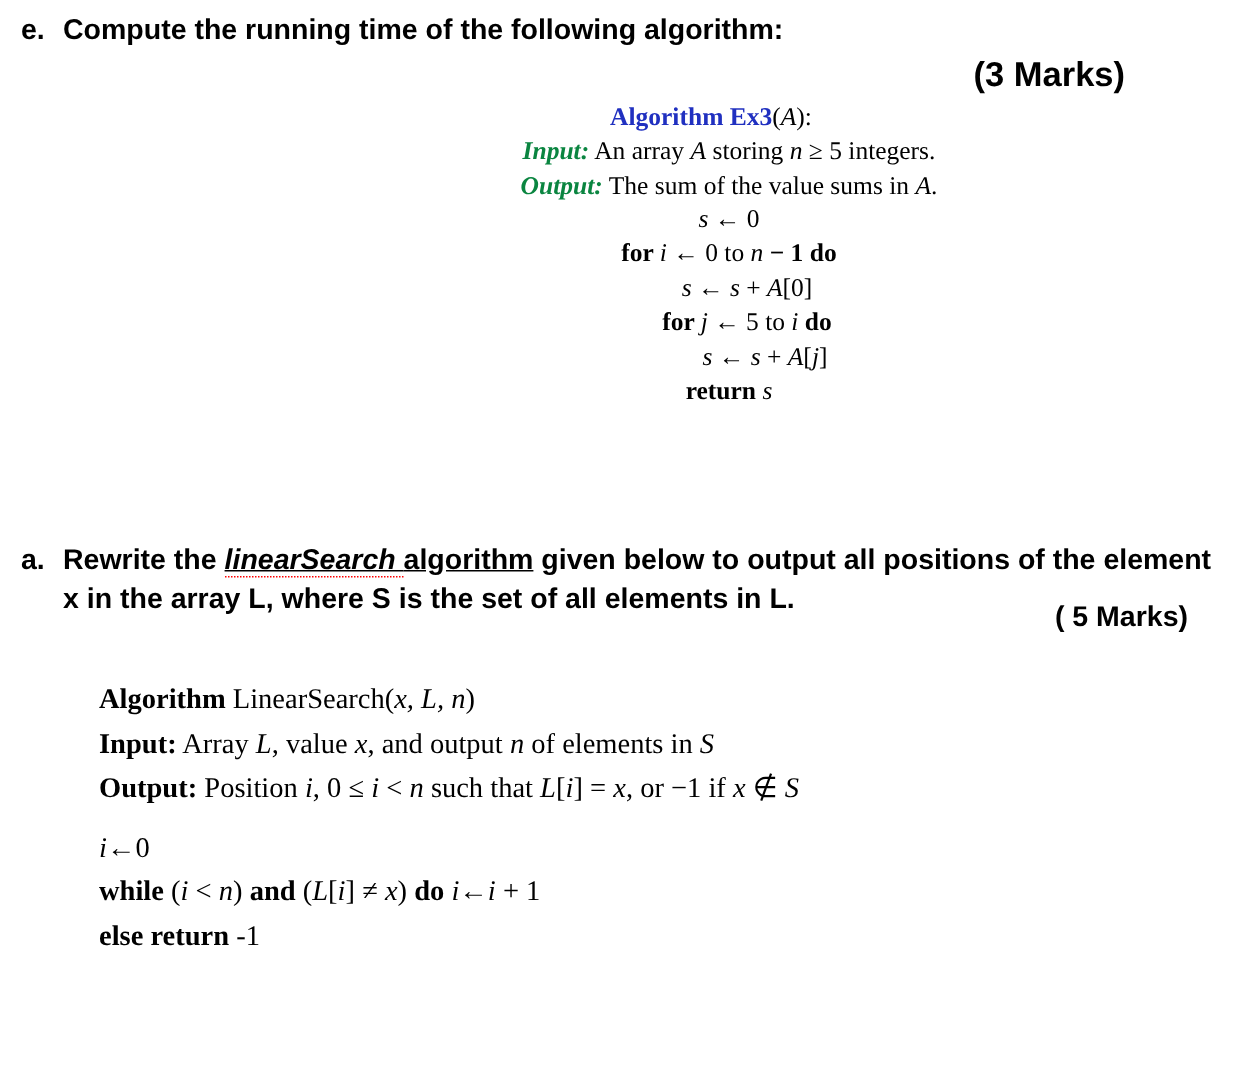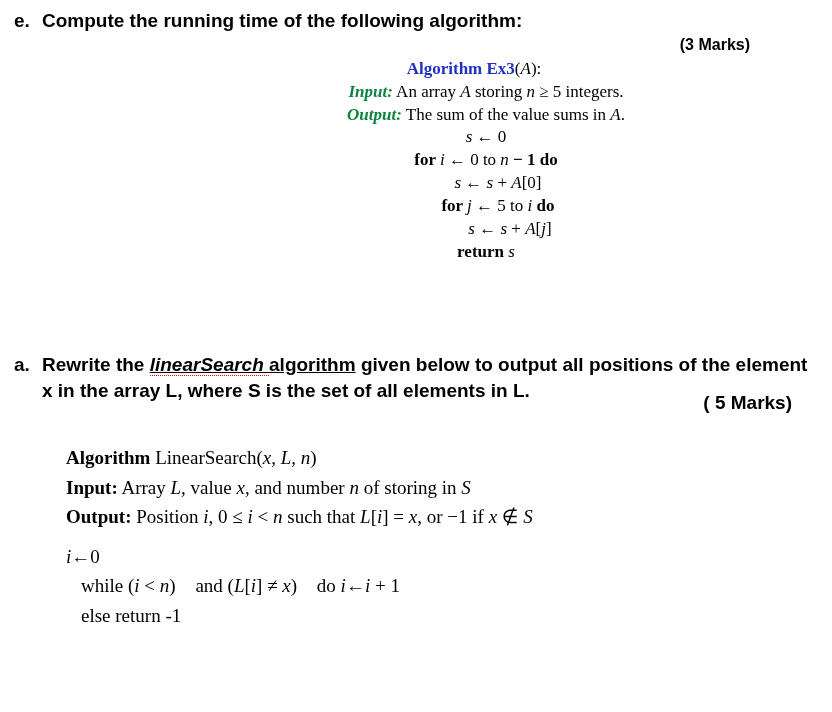--- a/index.html
+++ b/index.html
@@ -25,21 +25,21 @@
       width: 34px;
       flex: 0 0 34px;
       padding-left: 6px;
     }
     .q-text {
       flex: 1;
     }
     .marks-right {
       text-align: right;
       font-weight: bold;
-      font-size: 16px;
+      font-size: 23px;
       padding-right: 60px;
       margin-top: 2px;
     }
     .underline-red {
       border-bottom: 1px dotted red;
     }
     .underline-solid {
       text-decoration: underline;
     }
     .italic { font-style: italic; }
@@ -63,21 +63,21 @@
     .algo .output-label { color: #0a8540; font-weight: bold; font-style: italic; }
     .algo .var { font-style: italic; }
     .algo2 {
       font-family: "Times New Roman", Times, serif;
       font-size: 19px;
       line-height: 1.55;
       margin-left: 58px;
       margin-top: 28px;
     }
     .algo2 .hdr { }
-    .algo2 .kw { font-weight: normal; margin-left: 15px; }
+    .algo2 .kw { font-weight: bold; }
     .algo2 .var { font-style: italic; }
     .algo2 .lbl { font-weight: bold; }
     .gap { height: 10px; }
     .big-gap { height: 48px; }
   </style>
 </head>
 <body>
 
 <div class="question">
   <div class="q-head">
@@ -126,21 +126,21 @@
       <span>Rewrite the </span><span class="italic underline-red underline-solid">linearSearch </span><span class="underline-solid">algorithm</span><span> given below to output all positions of the element x in the array L, where S is the set of all elements in L.</span>
       <span style="float:right;padding-right:18px;margin-top:12px;"><span>( 5 Marks)</span></span>
     </div>
   </div>
 
   <div class="algo2">
     <div class="hdr">
       <span class="lbl">Algorithm</span><span> LinearSearch(</span><span class="var">x, L, n</span><span>)</span>
     </div>
     <div>
-      <span class="lbl">Input:</span><span>  Array </span><span class="var">L</span><span>, value </span><span class="var">x</span><span>, and number </span><span class="var">n</span><span> of storing in </span><span class="var">S</span>
+      <span class="lbl">Input:</span><span>  Array </span><span class="var">L</span><span>, value </span><span class="var">x</span><span>, and output </span><span class="var">n</span><span> of elements in </span><span class="var">S</span>
     </div>
     <div>
       <span class="lbl">Output:</span><span>  Position </span><span class="var">i</span><span>, 0 ≤ </span><span class="var">i</span><span> &lt; </span><span class="var">n</span><span> such that  </span><span class="var">L</span><span>[</span><span class="var">i</span><span>] = </span><span class="var">x</span><span>, or −1 if </span><span class="var">x</span><span> ∉ </span><span class="var">S</span>
     </div>
     <div class="gap"></div>
     <div>
       <span class="var">i</span><span>←0</span>
     </div>
     <div>
       <span class="kw">while</span><span> (</span><span class="var">i</span><span> &lt; </span><span class="var">n</span><span>) </span><span class="kw">and</span><span> (</span><span class="var">L</span><span>[</span><span class="var">i</span><span>] ≠ </span><span class="var">x</span><span>) </span><span class="kw">do</span><span> </span><span class="var">i</span><span>←</span><span class="var">i</span><span> + 1</span>

